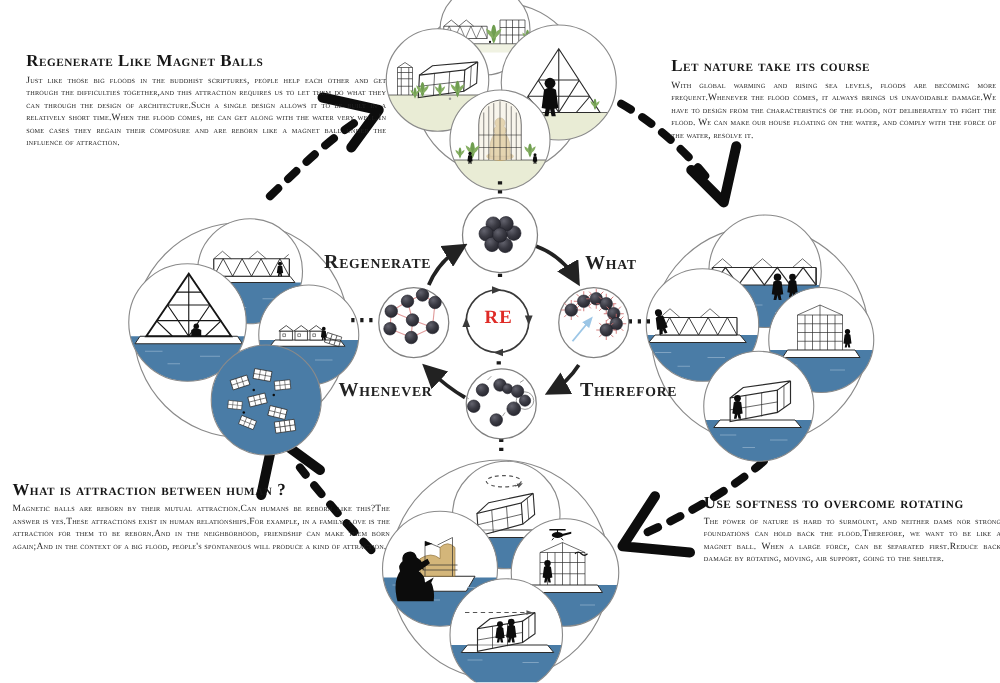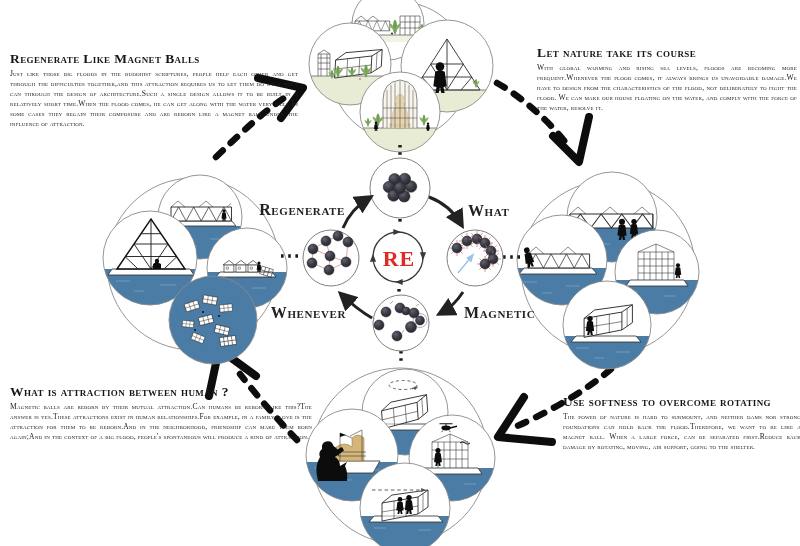--- a/index.html
+++ b/index.html
@@ -16,21 +16,21 @@
   .tblock p {
     margin:0; font-size:7.6px; line-height:1.32; font-variant:small-caps;
     letter-spacing:0.15px; text-align:justify; color:#222;
   }
   .cyc-label {
     position:absolute; font-size:16px; font-variant:small-caps;
     font-weight:600; letter-spacing:0.6px; color:#222;
   }
   .re-label {
     position:absolute; left:379px; top:246px; width:40px; text-align:center;
-    font-size:22px; font-weight:600; letter-spacing:1px;
+    font-size:15px; font-weight:600; letter-spacing:1px;
     color:var(--re, #df2b26);
   }
   
   .water  { fill:var(--water, #4a7ca6); }
   .ground { fill:var(--ground, #e9ecd5); }
   .oc   { fill:none; stroke:#8a8a8a; stroke-width:0.9; }
   .ocb  { fill:none; stroke:#808080; stroke-width:1; }
   .ln   { stroke:#2b2b2b; stroke-width:0.9; fill:none; }
   .lnt  { stroke:#2b2b2b; stroke-width:0.55; fill:none; }
   .blk  { fill:#0c0c0c; stroke:none; }
@@ -472,36 +472,36 @@
       <path class="re-arc" d="M398,282 A25,25 0 0 1 373,257" marker-end="url(#mks)"></path>
     </g>
 
     <path class="cyc" d="M343,228 Q351,209 369,198" marker-end="url(#mk)"></path>
     <path class="cyc" d="M429,197 Q450,205 461,224" marker-end="url(#mk)"></path>
     <path class="cyc" d="M463,292 Q454,306 441,313" marker-end="url(#mk)"></path>
     <path class="cyc" d="M372,318 Q358,310 342,295" marker-end="url(#mk)"></path>
   </g>
 </svg>
 
-  <div class="tblock" style="left:10px; top:41px; width:288px;margin-top:10px;">
+  <div class="tblock" style="left:21px; top:41px; width:288px;">
     <h2>Regenerate Like Magnet Balls</h2>
     <p>Just like those big floods in the buddhist scriptures, people help each other and get through the difficulties together,and this attraction requires us to let them do what they can through the design of architecture.Such a single design allows it to be built in a relatively short time.When the flood comes, he can get along with the water very well.In some cases they regain their composure and are reborn like a magnet ball under the influence of attraction.</p>
   </div>
   <div class="tblock" style="left:537px; top:45px; width:260px;">
     <h2>Let nature take its course</h2>
     <p>With global warming and rising sea levels, floods are becoming more frequent.Whenever the flood comes, it always brings us unavoidable damage.We have to design from the characteristics of the flood, not deliberately to fight the flood. We can make our house floating on the water, and comply with the force of the water, resolve it.</p>
   </div>
   <div class="tblock" style="left:10px; top:384px; width:302px;">
     <h2>What is attraction between human ?</h2>
     <p>Magnetic balls are reborn by their mutual attraction.Can humans be reborn like this?The answer is yes.These attractions exist in human relationships.For example, in a family, love is the attraction for them to be reborn.And in the neighborhood, friendship can make them born again;And in the context of a big flood, people's spontaneous will produce a kind of attraction.</p>
   </div>
   <div class="tblock" style="left:563px; top:394px; width:238px;">
     <h2>Use softness to overcome rotating</h2>
     <p>The power of nature is hard to surmount, and neither dams nor strong foundations can hold back the flood.Therefore, we want to be like a magnet ball. When a large force, can be separated first.Reduce back damage by rotating, moving, air support, going to the shelter.</p>
   </div>
 
   <div class="cyc-label" style="left:243px; top:201px; width:102px; text-align:right;">Regenerate</div>
   <div class="cyc-label" style="left:468px; top:202px; width:80px;">What</div>
   <div class="cyc-label" style="left:256px; top:304px; width:90px; text-align:right;">Whenever</div>
-  <div class="cyc-label" style="left:464px; top:304px; width:90px;">Magnetic</div>
+  <div class="cyc-label" style="left:464px; top:304px; width:90px;">Therefore</div>
   <div class="re-label">RE</div>
 
 </div>
 
 </body></html>

